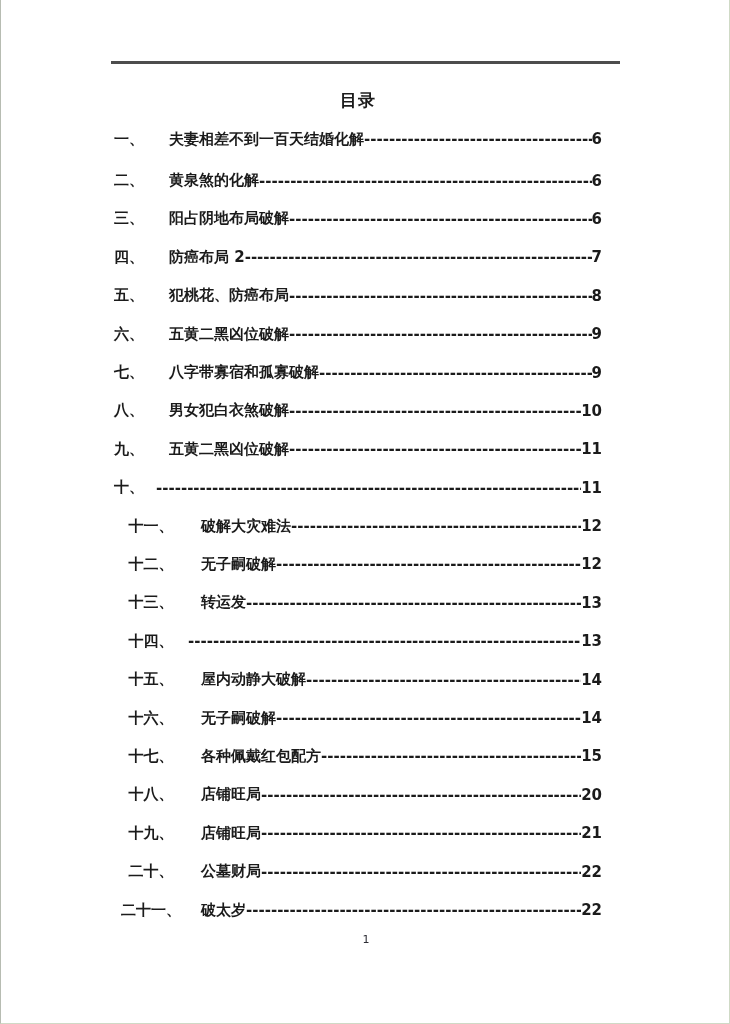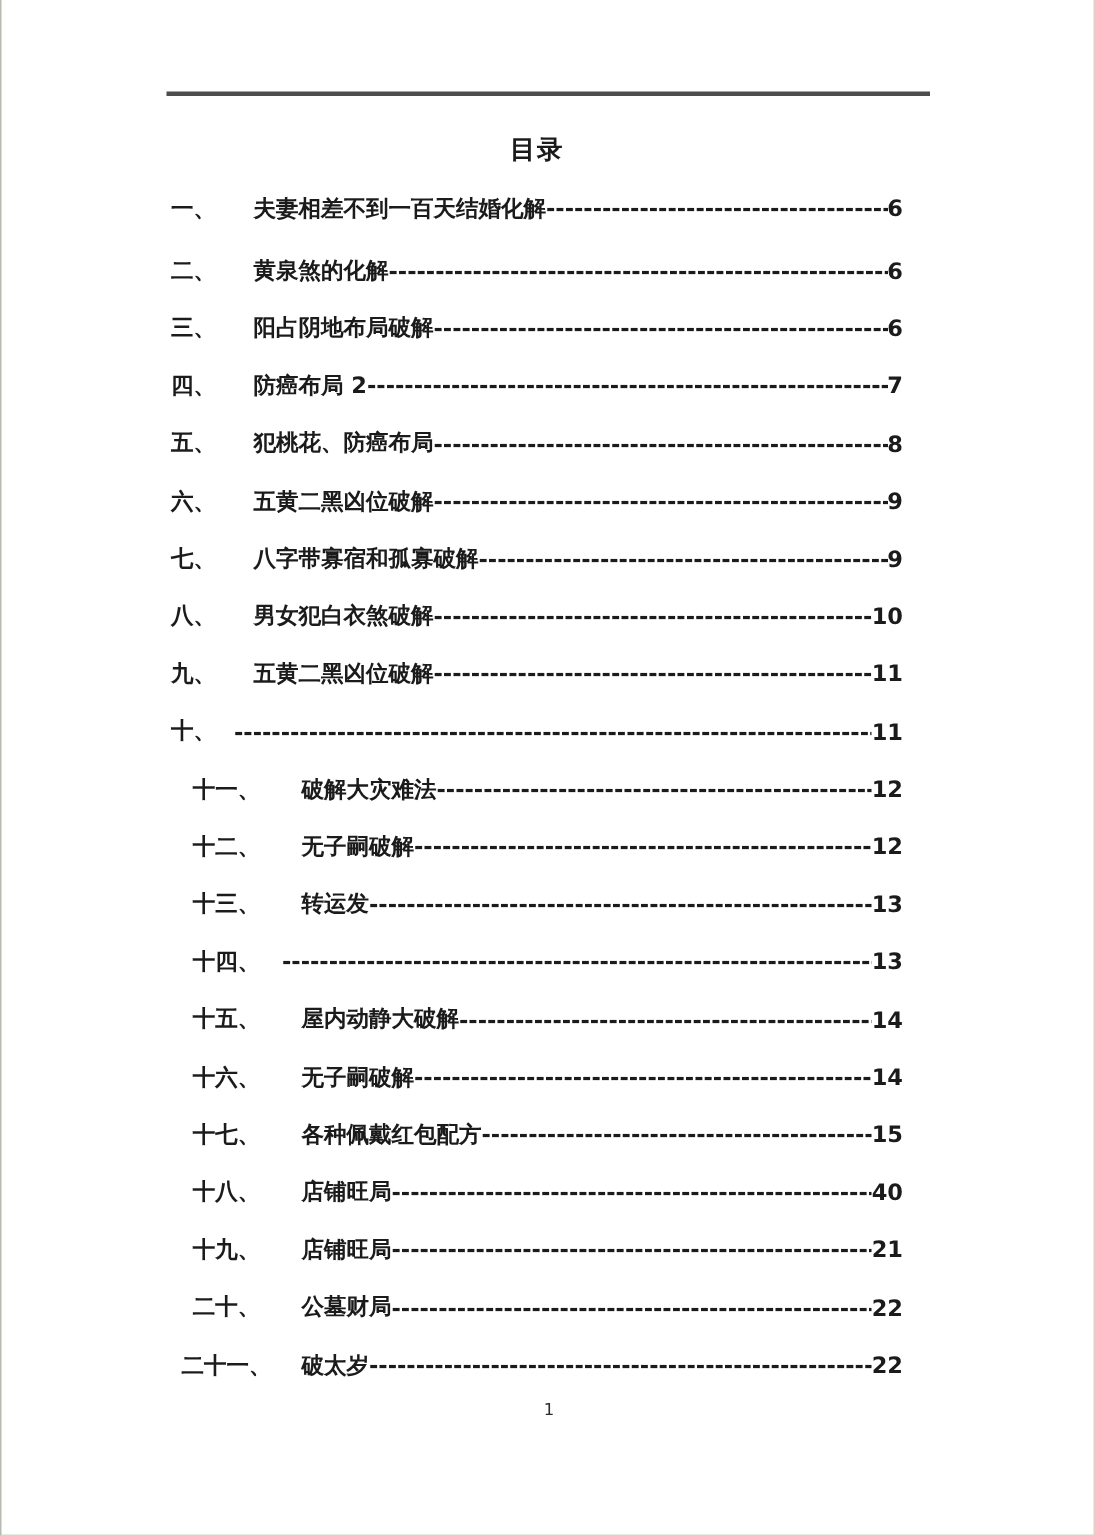--- a/index.html
+++ b/index.html
@@ -193,21 +193,21 @@
       <div class="toc-row">
     <span class="toc-num wide">十七、</span>
     <span class="toc-item-title">各种佩戴红包配方</span>
     <span class="toc-leader">----------------------------------------------------------------------------------------------------------------------------------------------------------------------------------------------------------------------------</span>
     <span class="toc-page">15</span>
   </div>
       <div class="toc-row">
     <span class="toc-num wide">十八、</span>
     <span class="toc-item-title">店铺旺局</span>
     <span class="toc-leader">----------------------------------------------------------------------------------------------------------------------------------------------------------------------------------------------------------------------------</span>
-    <span class="toc-page">40</span>
+    <span class="toc-page">20</span>
   </div>
       <div class="toc-row">
     <span class="toc-num wide">十九、</span>
     <span class="toc-item-title">店铺旺局</span>
     <span class="toc-leader">----------------------------------------------------------------------------------------------------------------------------------------------------------------------------------------------------------------------------</span>
     <span class="toc-page">21</span>
   </div>
       <div class="toc-row">
     <span class="toc-num wide">二十、</span>
     <span class="toc-item-title">公墓财局</span>

